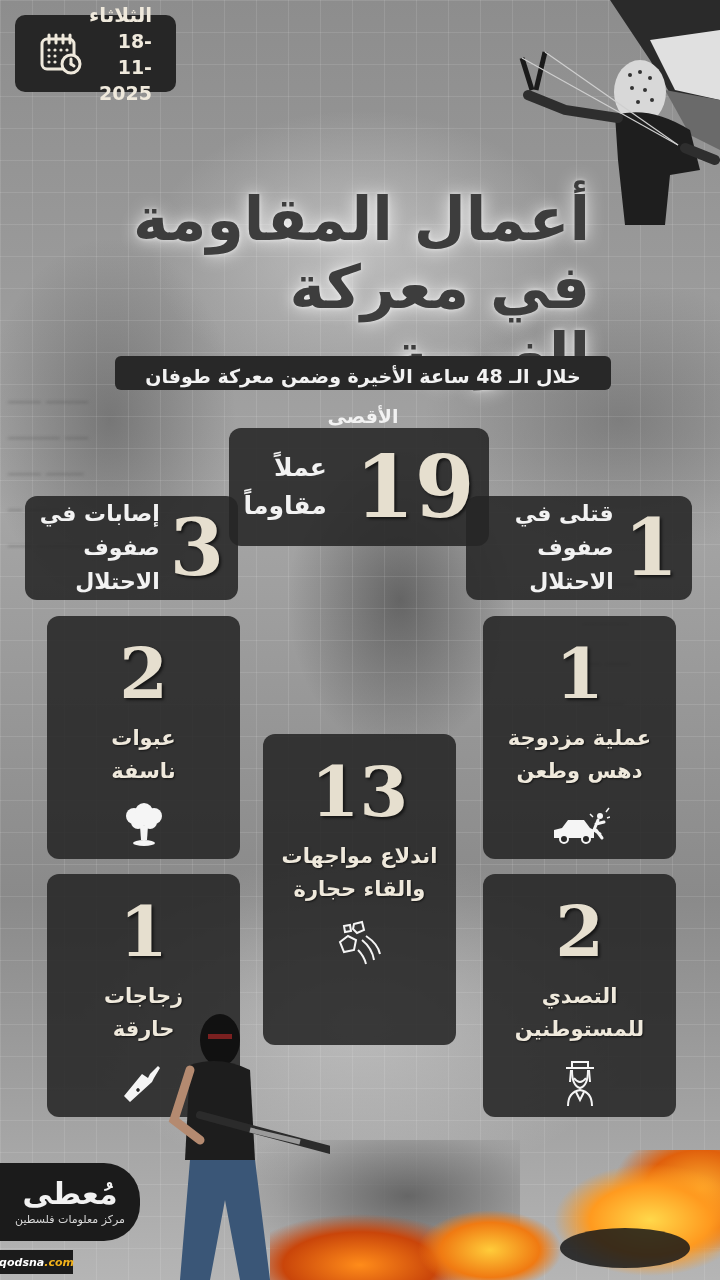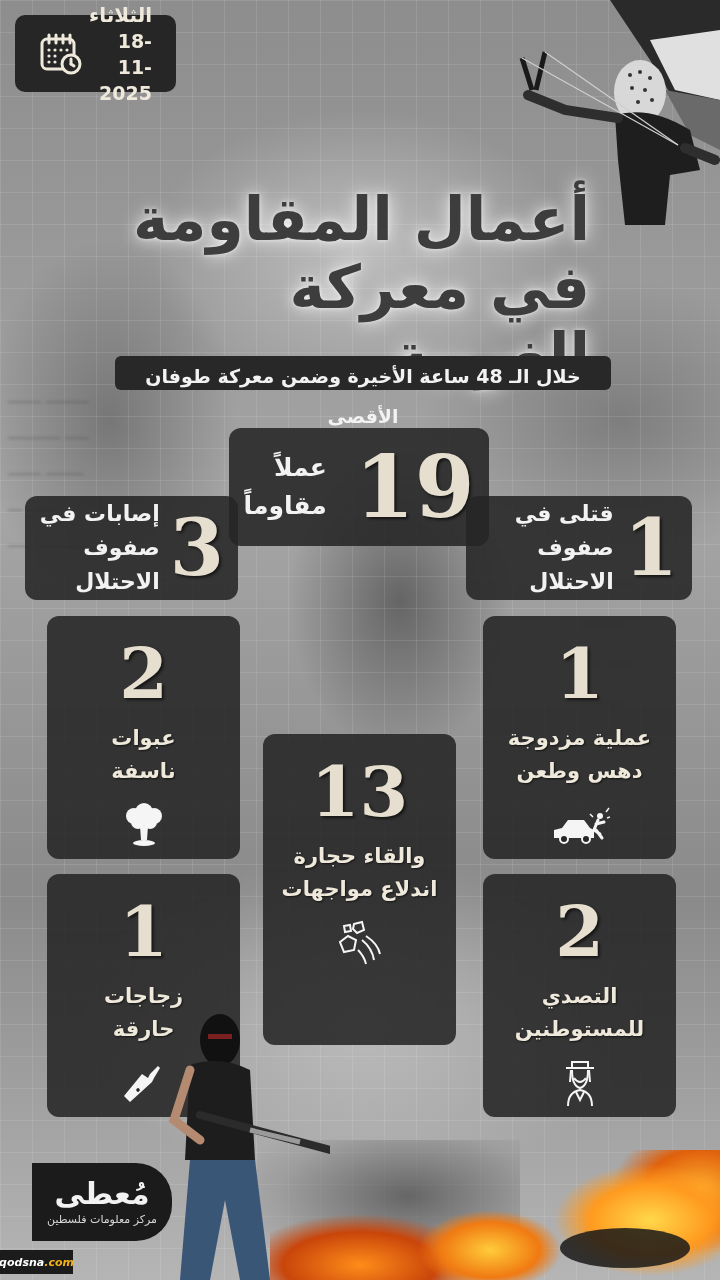--- a/index.html
+++ b/index.html
@@ -105,21 +105,21 @@
       radial-gradient(ellipse 110px 80px at 430px 40px, #ffb030, #e0600c 50%, transparent 80%);
   }
   .tire {
     position:absolute; background:#1d1d1d; border-radius:50%;
   }
   .fighter { position:absolute; left:160px; top:1010px; width:170px; height:270px; }
 
   .logo-box {
     position:absolute; left:0; top:1163px; width:140px; height:78px;
     background:#1b1b1b; border-radius:0 36px 36px 0;
-    display:flex; flex-direction:column; align-items:center; justify-content:center;margin-left:32px;
+    display:flex; flex-direction:column; align-items:center; justify-content:center;
   }
   .logo-main { font-size:30px; font-weight:bold; color:#f2f2f2; line-height:36px; direction:rtl; }
   .logo-sub { font-size:11px; color:#d8d8d8; direction:rtl; line-height:16px;text-align:center; }
   .watermark {
     position:absolute; left:0; top:1250px; width:73px; height:24px;
     background:#1b1b1b; display:flex; align-items:center; justify-content:center;
     font-size:11px; font-weight:bold; font-style:italic;
   }
   .wm-a { color:#ffffff; }
   .wm-b { color:#f2b21b; }
@@ -243,22 +243,22 @@
     <circle cx="36" cy="37" r="4" fill="#262626" stroke="#f5f5f5" stroke-width="2"></circle>
     <circle cx="50" cy="14" r="3" fill="#f5f5f5"></circle>
     <path d="M48 18 L44 28 L50 32 M46 22 L54 20 M46 28 L52 36" stroke="#f5f5f5" stroke-width="3" fill="none" stroke-linecap="round"></path>
     <path d="M56 10 L59 6 M57 16 L60 15 M40 12 L43 15" stroke="#f5f5f5" stroke-width="1.5"></path>
   </svg>
 </div>
 
 <div class="box box-card" style="left:263px; top:734px; width:193px; height:311px;">
   <span class="big-num card-num">13</span>
   <div class="card-label">
+    <div>اندلاع مواجهات</div>
     <div>والقاء حجارة</div>
-    <div>اندلاع مواجهات</div>
   </div>
   <svg class="card-icon" viewBox="0 0 56 48">
     <g fill="none" stroke="#f5f5f5" stroke-width="2">
       <path d="M12 6 L18 5 L19 11 L13 12 Z"></path>
       <path d="M22 4 L30 2 L32 10 L25 13 L21 9 Z"></path>
       <path d="M8 22 L16 16 L24 20 L22 30 L12 32 Z"></path>
       <path d="M30 20 Q40 28 42 40 M34 16 Q46 24 48 34 M26 30 Q32 36 34 44"></path>
     </g>
   </svg>
 </div>

